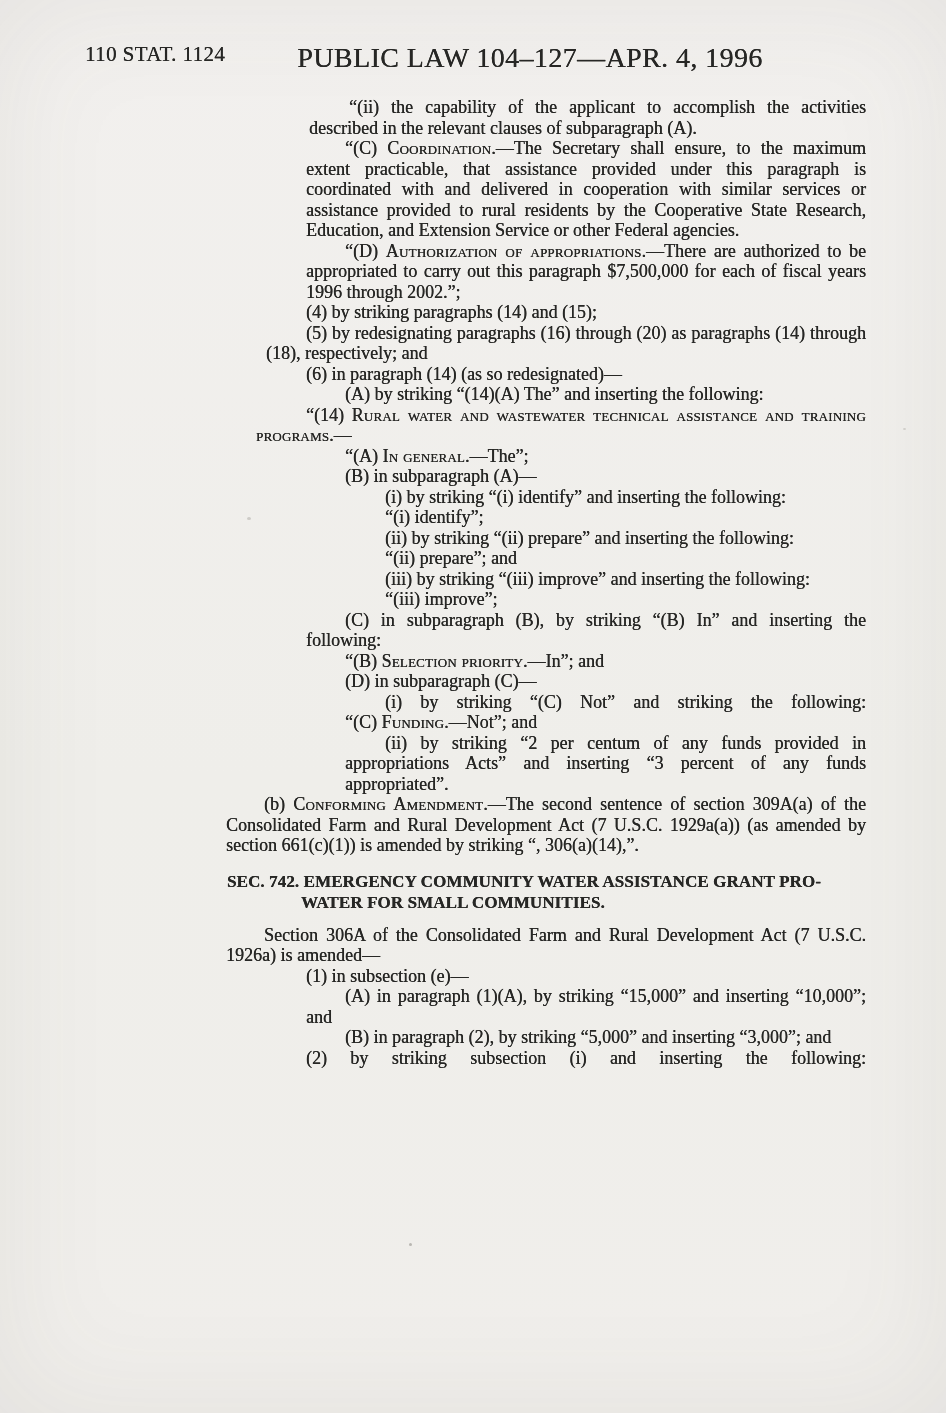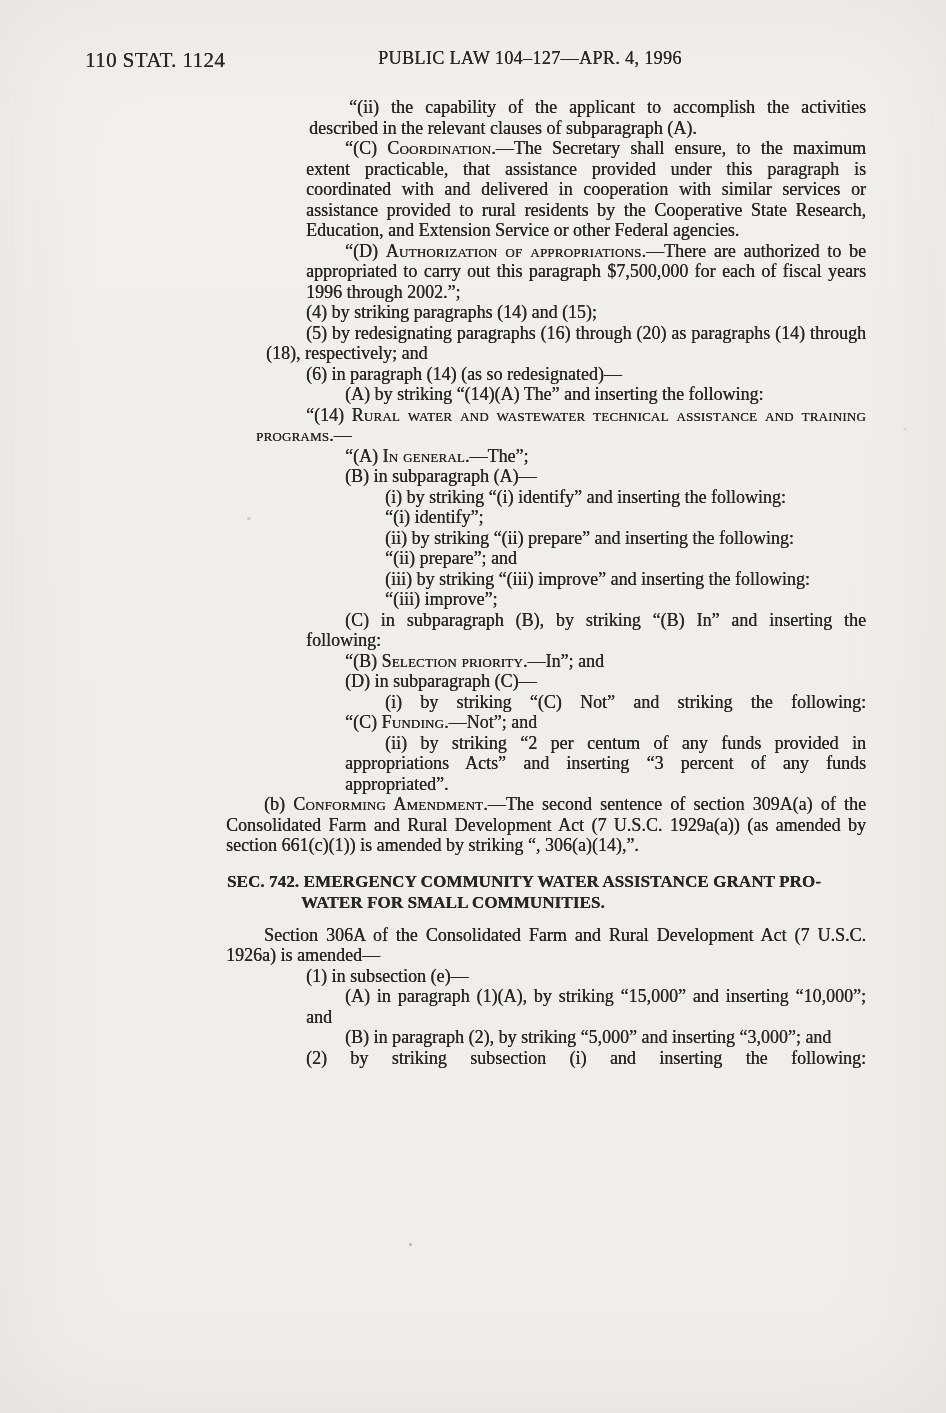--- a/index.html
+++ b/index.html
@@ -4,29 +4,29 @@
 <style>
   html,body{margin:0;padding:0;}
   body{
     width:946px;height:1413px;position:relative;
     background:linear-gradient(180deg,#f2f0ee 0%,#efeeea 55%,#f0eeeb 100%);
     font-family:"Liberation Serif","DejaVu Serif",serif;
     color:#272725;
     overflow:hidden;
   }
   .page{position:absolute;inset:0;box-shadow:inset 0 0 120px rgba(90,85,75,.08);}
-  .header-row{position:absolute;top:48px;left:0;width:794px;height:26px;}
+  .header-row{position:absolute;top:42px;left:0;width:794px;height:26px;}
   .stat-label{
     position:absolute;left:85px;top:0;
     font-size:21px;letter-spacing:.4px;white-space:nowrap;
     text-shadow:.2px 0 0 currentColor;
   }
   .law-title{
     position:absolute;left:200px;top:0;width:660px;text-align:center;
-    font-size:18px;letter-spacing:.4px;white-space:nowrap;
+    font-size:28px;letter-spacing:.4px;white-space:nowrap;
     text-shadow:.2px 0 0 currentColor;
   }
   .text-block{
     position:absolute;left:226px;top:97px;width:640px;
     font-size:18px;line-height:20.5px;
     text-shadow:.2px 0 0 currentColor;
   }
   .p{
     margin:0;text-align:justify;
     hyphens:manual;-webkit-hyphens:manual;

